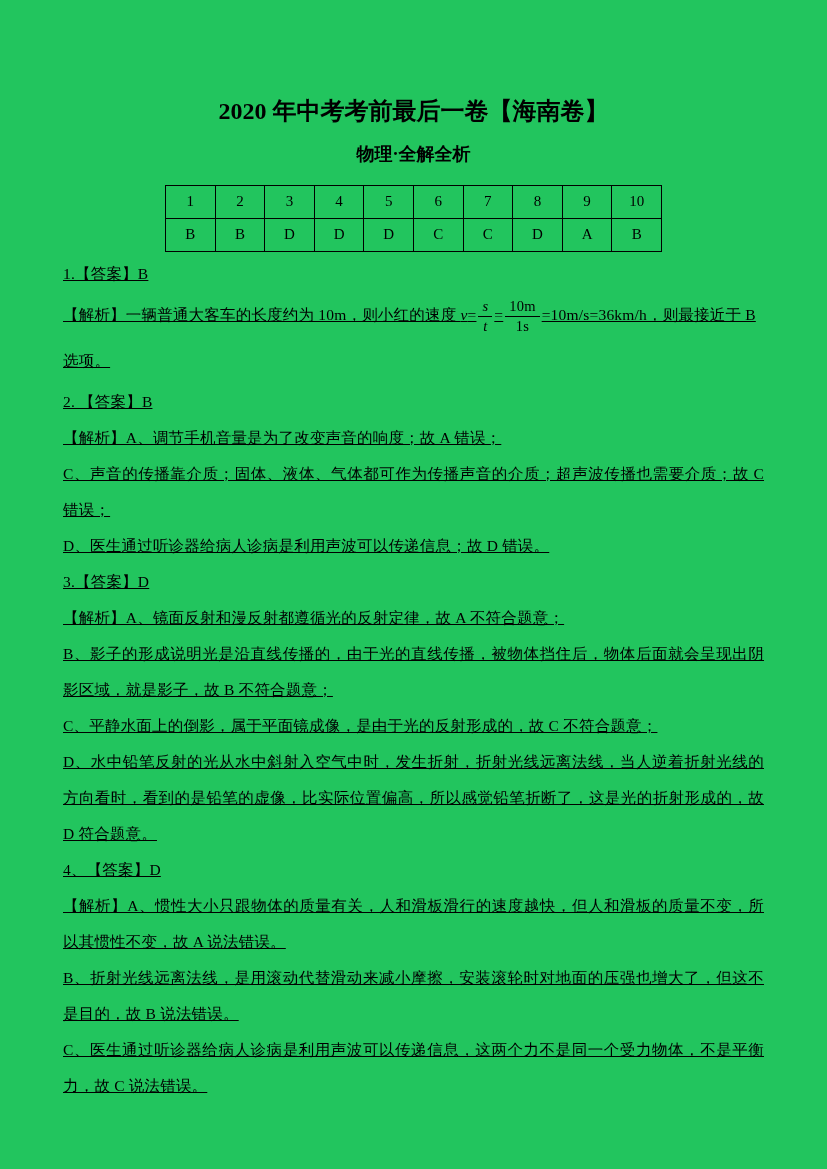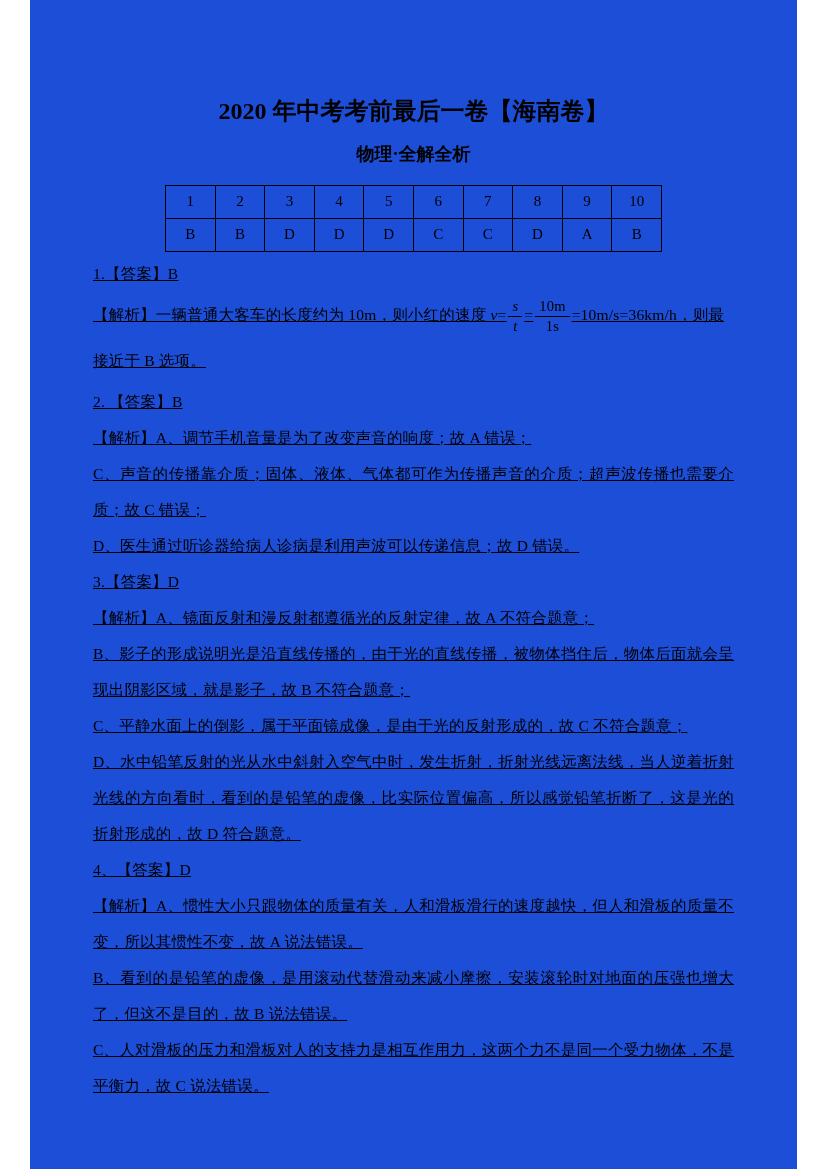--- a/index.html
+++ b/index.html
@@ -2,24 +2,24 @@
 <html><head>
 <meta charset="utf-8">
 <style>
   html, body {
     margin: 0;
     padding: 0;
     background: #ffffff;
   }
   .page {
     position: relative;
-    width: 767px;
+    width: 827px;
     height: 1169px;
     margin: 0 auto;
-    background: #1d4ed8;
+    background: #22c55e;
     color: #000000;
     font-family: "Liberation Serif", "DejaVu Serif", serif;
     box-sizing: border-box;
     padding: 96px 63px 0 63px;
     overflow: hidden;
   }
   .doc-title {
     margin: 0 0 16px 0;
     text-align: center;
     font-size: 24px;
@@ -127,18 +127,18 @@
     <p>D、医生通过听诊器给病人诊病是利用声波可以传递信息；故 D 错误。</p>
 
     <p class="no-justify">3.【答案】D</p>
     <p>【解析】A、镜面反射和漫反射都遵循光的反射定律，故 A 不符合题意；</p>
     <p>B、影子的形成说明光是沿直线传播的，由于光的直线传播，被物体挡住后，物体后面就会呈现出阴影区域，就是影子，故 B 不符合题意；</p>
     <p>C、平静水面上的倒影，属于平面镜成像，是由于光的反射形成的，故 C 不符合题意；</p>
     <p>D、水中铅笔反射的光从水中斜射入空气中时，发生折射，折射光线远离法线，当人逆着折射光线的方向看时，看到的是铅笔的虚像，比实际位置偏高，所以感觉铅笔折断了，这是光的折射形成的，故 D 符合题意。</p>
 
     <p class="no-justify">4、【答案】D</p>
     <p>【解析】A、惯性大小只跟物体的质量有关，人和滑板滑行的速度越快，但人和滑板的质量不变，所以其惯性不变，故 A 说法错误。</p>
-    <p>B、看到的是铅笔的虚像，是用滚动代替滑动来减小摩擦，安装滚轮时对地面的压强也增大了，但这不是目的，故 B 说法错误。</p>
-    <p>C、人对滑板的压力和滑板对人的支持力是相互作用力，这两个力不是同一个受力物体，不是平衡力，故 C 说法错误。</p>
+    <p>B、折射光线远离法线，是用滚动代替滑动来减小摩擦，安装滚轮时对地面的压强也增大了，但这不是目的，故 B 说法错误。</p>
+    <p>C、医生通过听诊器给病人诊病是利用声波可以传递信息，这两个力不是同一个受力物体，不是平衡力，故 C 说法错误。</p>
 
   </div>
 
 </div>
 
 </body></html>

